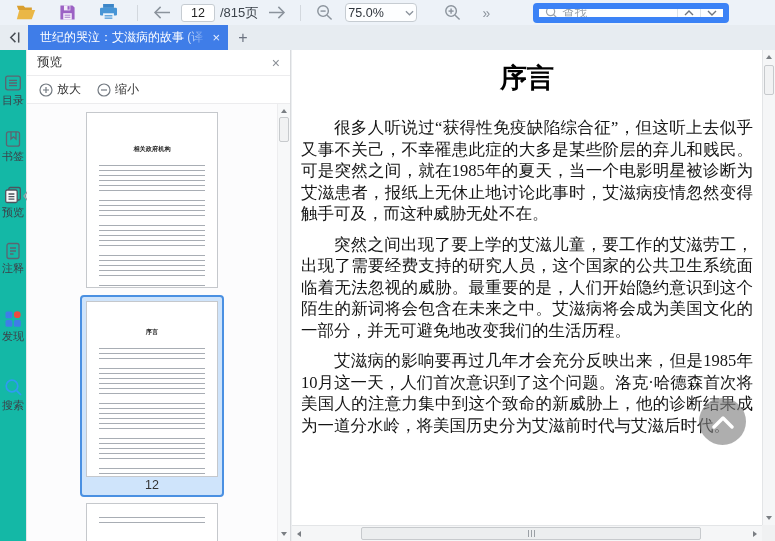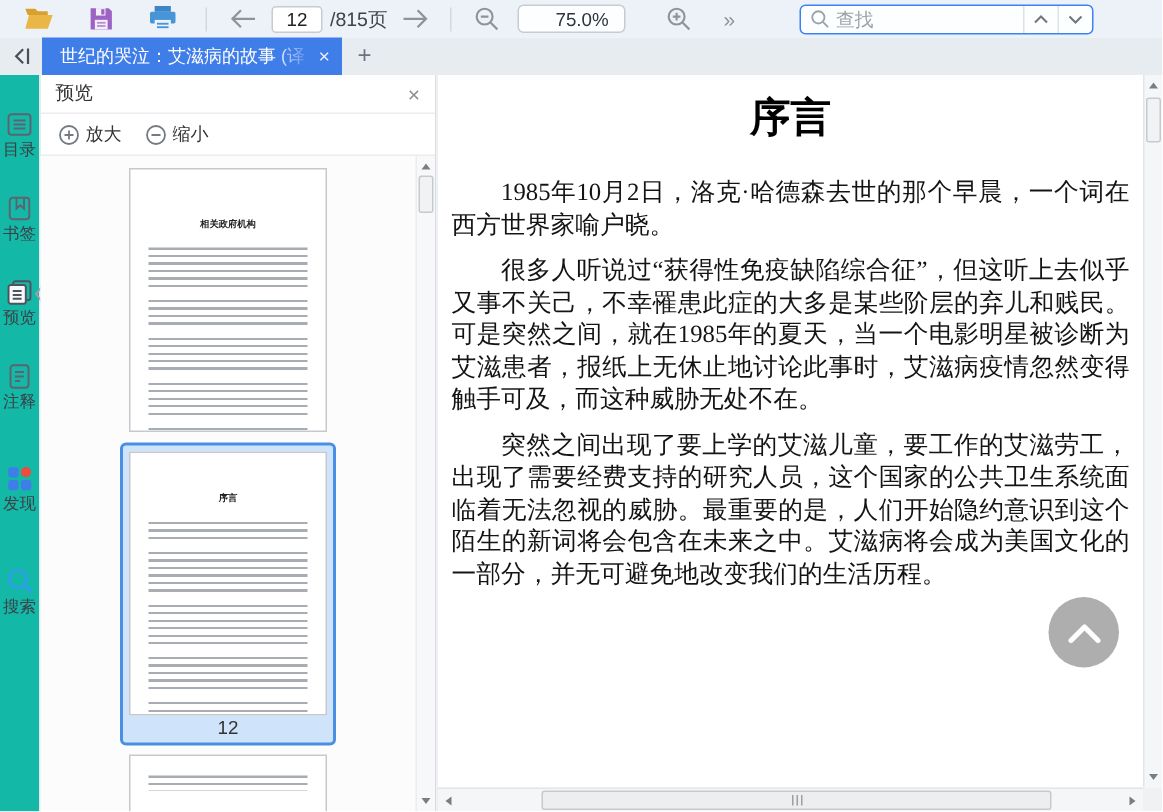--- a/index.html
+++ b/index.html
@@ -13,24 +13,24 @@
   .tb-sep { width:1px; height:16px; background:#d3d8de; margin:0 10px; }
   .tb-icon-open { margin-left:13px; width:26px; }
   .tb-icon-save { margin-left:15px; width:26px; }
   .tb-icon-print { margin-left:15px; width:26px; }
   .nav-arrow { width:28px; color:#8b939c; }
   .page-input { width:34px; height:18px; border:1px solid #c6ccd2; border-radius:3px; background:#fff;
                 text-align:center; font-size:12.5px; color:#222; margin:0 5px; outline:none;
                 font-family:"Liberation Sans","DejaVu Sans",sans-serif; }
   .page-total { font-size:13px; color:#3c434b; margin-right:4px; white-space:nowrap; }
   .zoom-box { width:72px; height:19px; border:1px solid #c6ccd2; border-radius:4px; background:#fdfeff;
-              display:flex; align-items:center; justify-content:space-between; padding:0 24px; margin:0 8px;
+              display:flex; align-items:center; justify-content:space-between; padding:0 2px; margin:0 8px;
               font-size:12.5px; color:#2f353c; cursor:pointer; }
   .more-btn { font-size:14px; color:#8b939c; width:26px; }
-  .search-box { width:196px; height:20px; border:1px solid #3b82f6; border-radius:4px; background:#fdfeff;
+  .search-box { width:196px; height:20px; border:6px solid #3b82f6; border-radius:4px; background:#fdfeff;
                 display:flex; align-items:center; margin-left:34px; overflow:hidden;justify-content:center; }
   .search-box input { flex:1; border:none; outline:none; background:transparent; font-size:12.5px;
                       color:#444; padding-left:4px; min-width:0;
                       font-family:"Liberation Sans","DejaVu Sans",sans-serif; }
   .search-box input::placeholder { color:#9aa1a8; }
   .search-cell { width:23px; height:20px; border-left:1px solid #dde2e6; display:flex; align-items:center;
                  justify-content:center; cursor:pointer; }
   .search-mag { margin-left:6px; display:flex; }
 
   
@@ -362,23 +362,23 @@
           <div class="sb-arrow" style="bottom:1px;">
             <div class="tri-down"></div>
           </div>
         </div>
       </div>
     </div>
 
     <div class="main">
       <div class="doc">
         <div class="doc-title">序言</div>
-        <p>1985年10月2日，洛克·哈德森去世的那个早晨，一个词在西方世界家喻户晓。</p>
         <p>很多人听说过“获得性免疫缺陷综合征”，但这听上去似乎又事不关己，不幸罹患此症的大多是某些阶层的弃儿和贱民。可是突然之间，就在1985年的夏天，当一个电影明星被诊断为艾滋患者，报纸上无休止地讨论此事时，艾滋病疫情忽然变得触手可及，而这种威胁无处不在。</p>
         <p>突然之间出现了要上学的艾滋儿童，要工作的艾滋劳工，出现了需要经费支持的研究人员，这个国家的公共卫生系统面临着无法忽视的威胁。最重要的是，人们开始隐约意识到这个陌生的新词将会包含在未来之中。艾滋病将会成为美国文化的一部分，并无可避免地改变我们的生活历程。</p>
+        <p>艾滋病的影响要再过几年才会充分反映出来，但是1985年10月这一天，人们首次意识到了这个问题。洛克·哈德森首次将美国人的注意力集中到这个致命的新威胁上，他的诊断结果成为一道分水岭，将美国历史分为艾滋前时代与艾滋后时代。</p>
 
       </div>
 
       <div class="v-scroll">
         <div class="sb-arrow" style="top:1px;">
           <div class="tri-up"></div>
         </div>
         <div class="sb-thumb"></div>
         <div class="sb-arrow" style="bottom:1px;">
           <div class="tri-down"></div>

